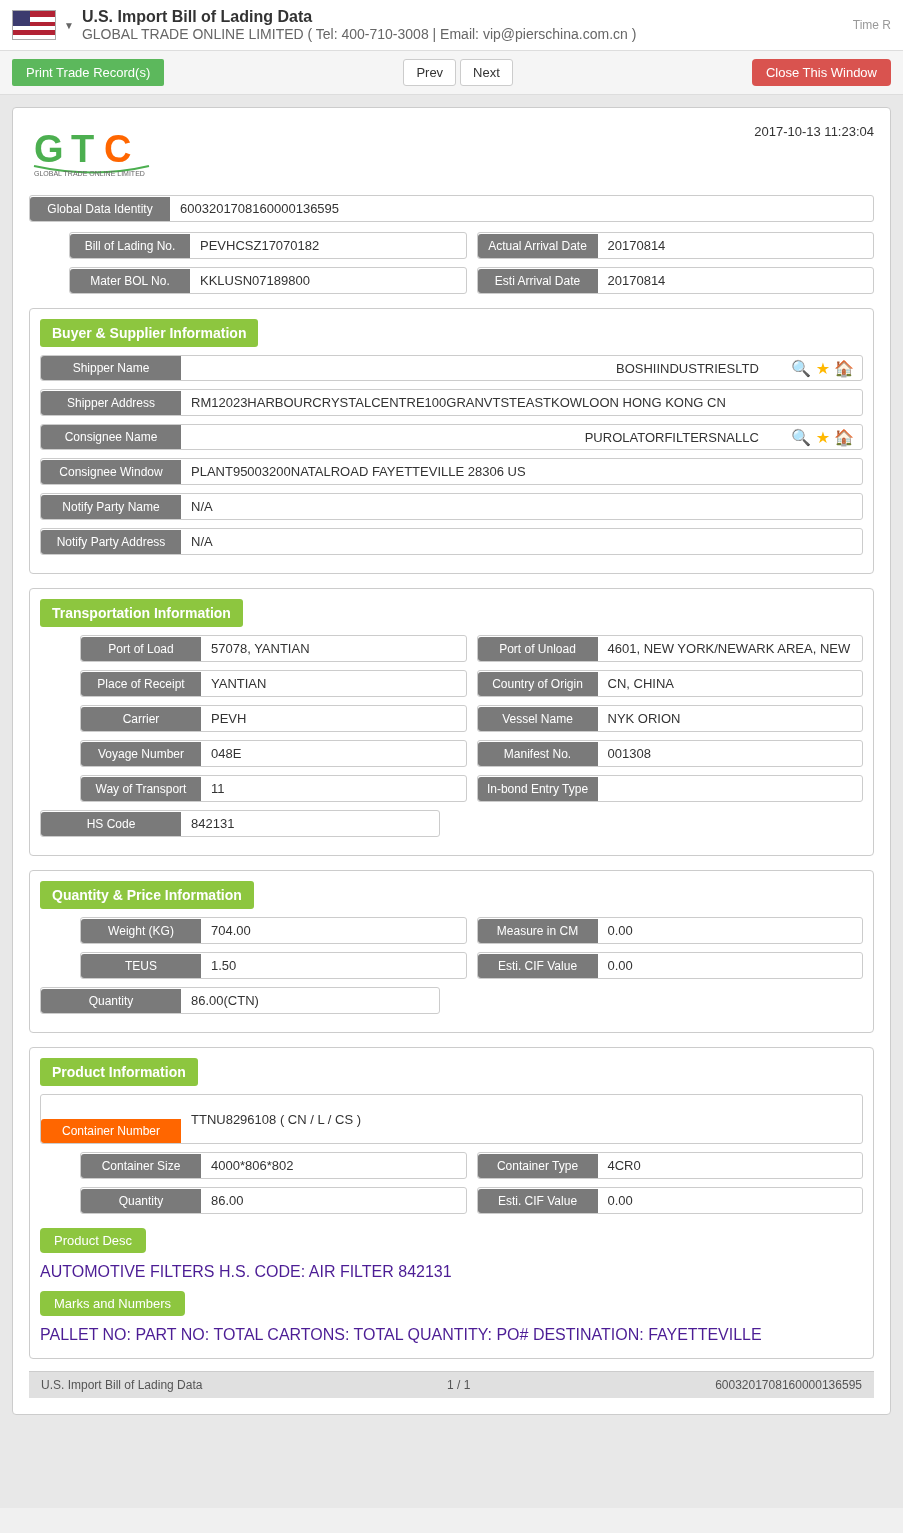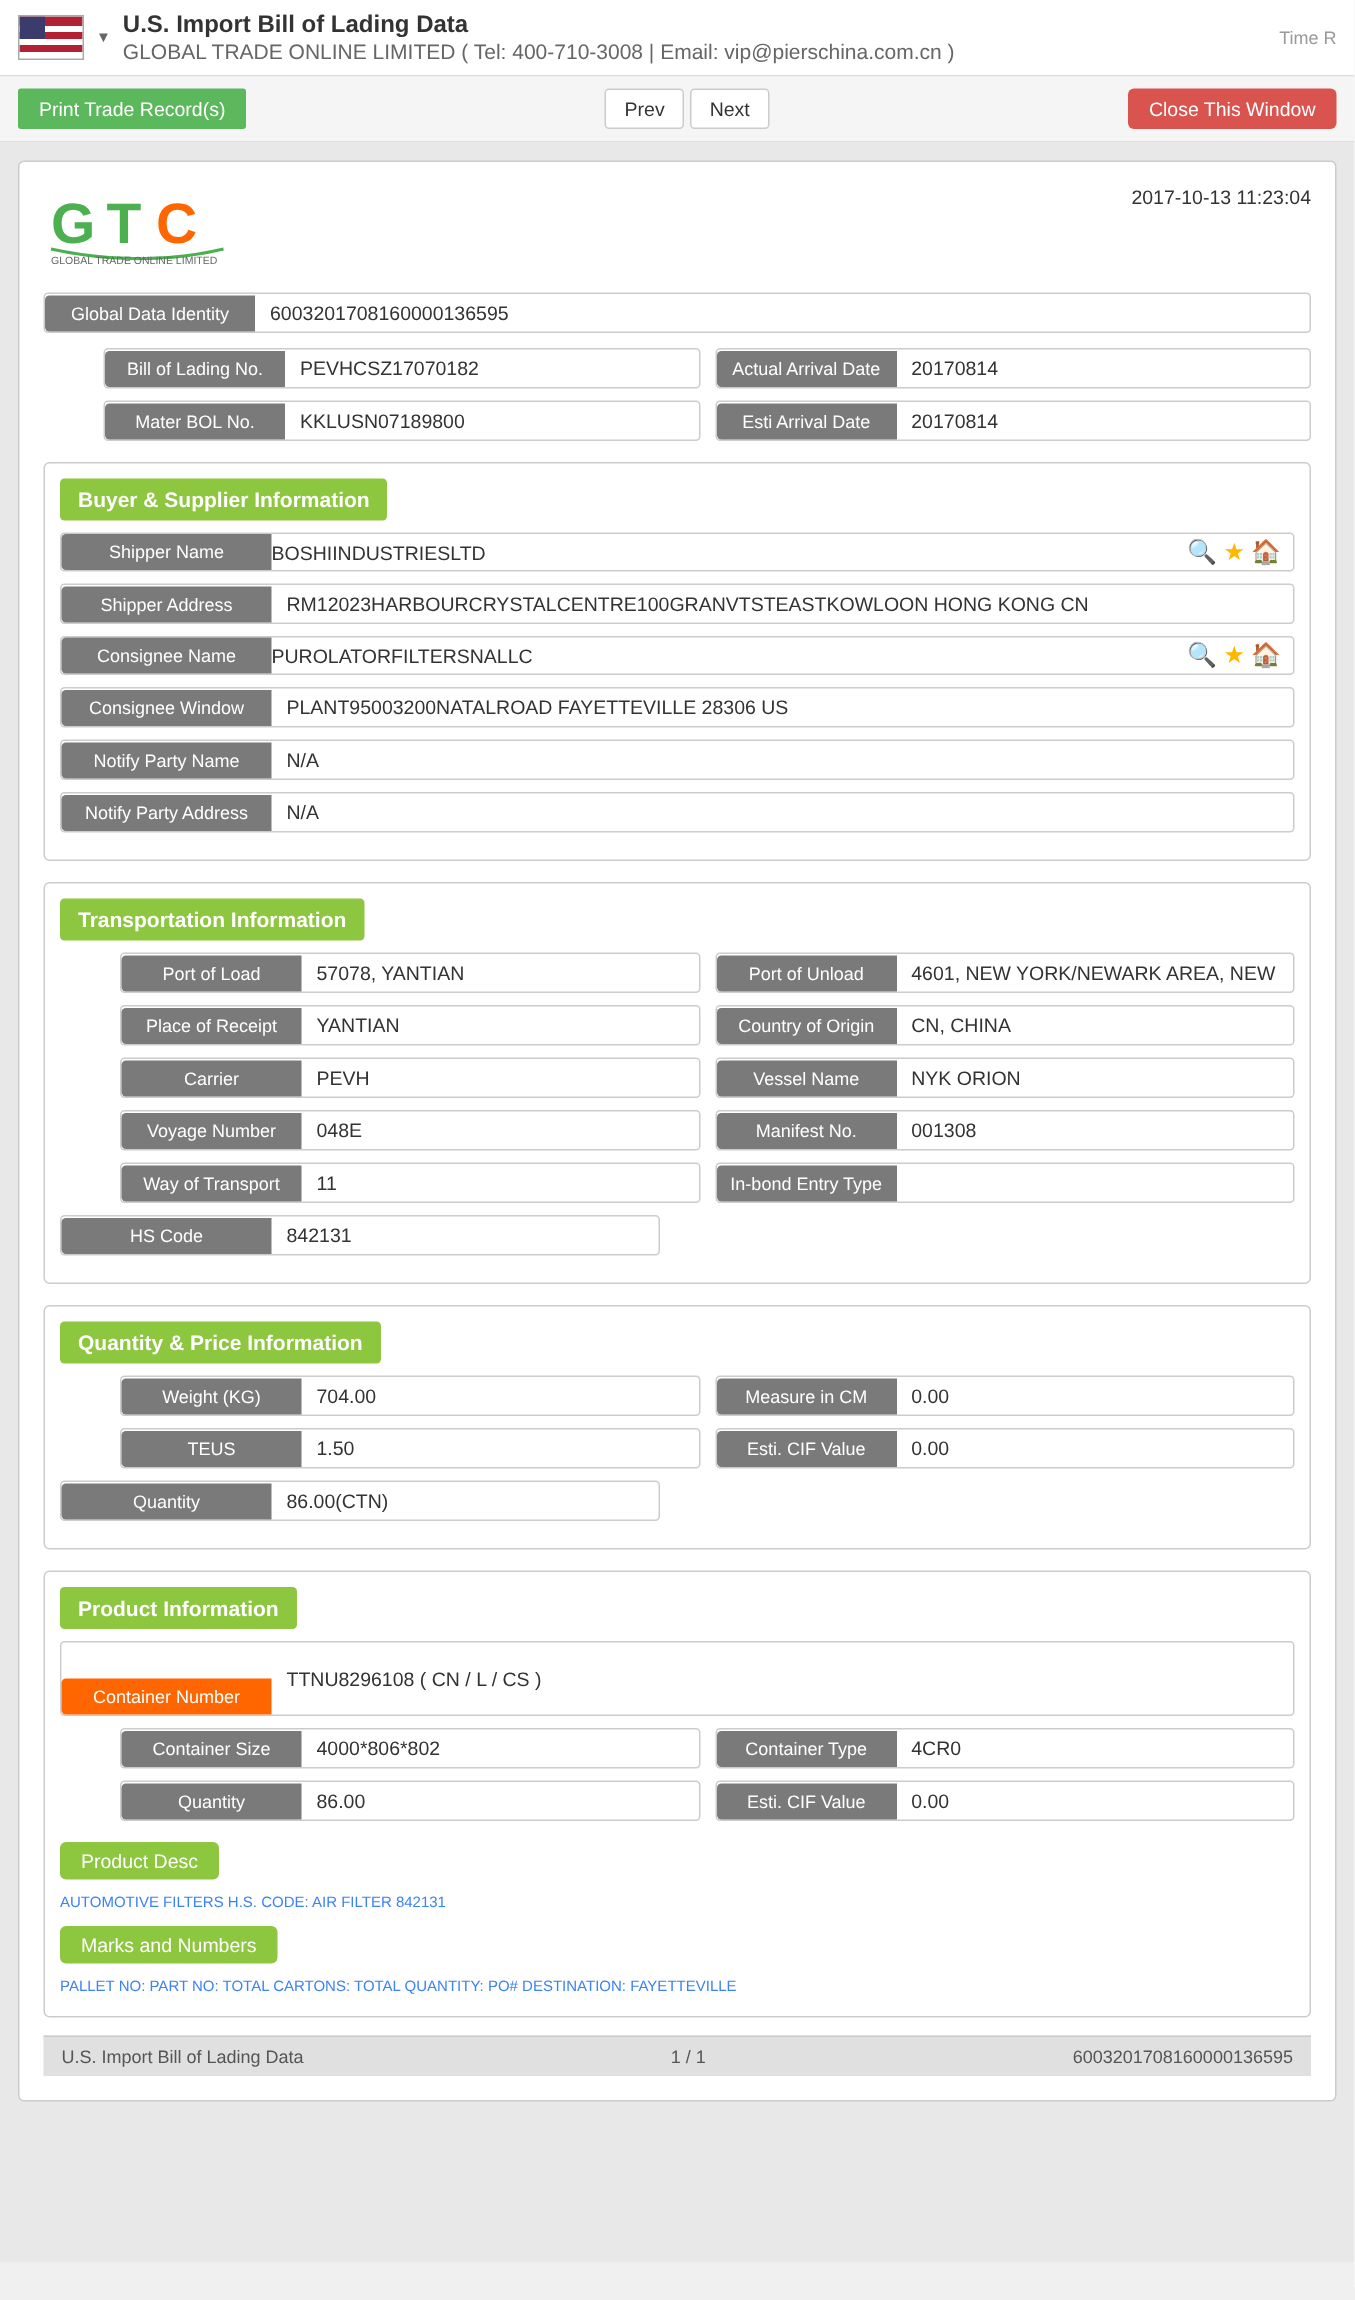--- a/index.html
+++ b/index.html
@@ -107,42 +107,42 @@
       display: flex; align-items: center; border: 1px solid #ccc;
       border-radius: 3px; margin-bottom: 8px;
     }
     .full-label {
       background: #7a7a7a; color: #fff; padding: 5px 10px;
       border-radius: 3px 0 0 3px; font-size: 12px; white-space: nowrap;
       min-width: 140px; text-align: center;
     }
     .full-value { padding: 5px 10px; font-size: 13px; flex: 1; }
     .full-value-with-icons {
-      display: flex; align-items: center; flex: 1; justify-content: space-between;
+      display: flex; align-items: center; flex: 1; justify-content: flex-end; gap: 33px;
     }
     .icons-group { display: flex; gap: 4px; align-items: center; padding-right: 8px; }
     .icon-search { color: #999; font-size: 16px; cursor: pointer; }
     .icon-star { color: #FFB800; font-size: 16px; cursor: pointer; }
     .icon-home { color: #FF6600; font-size: 16px; cursor: pointer; }
 
     
     .container-number-label {
       background: #FF6600; color: #fff; padding: 5px 10px;
       border-radius: 3px 0 0 3px; font-size: 12px; white-space: nowrap;
       min-width: 140px; text-align: center; margin-top: 24px;
     }
     .product-desc-btn {
       background: #8DC63F; color: #fff; border: none; padding: 5px 14px;
       border-radius: 4px; cursor: pointer; font-size: 13px; margin: 6px 0;
     }
     .marks-btn {
       background: #8DC63F; color: #fff; border: none; padding: 5px 14px;
       border-radius: 4px; cursor: pointer; font-size: 13px; margin: 6px 0;
     }
-    .desc-text { font-size: 10px; color: #3b82f6; padding: 4px 0 4px 0; }
+    .desc-text { font-size: 16px; color: #4c1d95; padding: 4px 0 4px 0; }
 
     
     .doc-footer {
       display: flex; justify-content: space-between; align-items: center;
       background: #e0e0e0; padding: 6px 12px; border-top: 1px solid #ccc;
       font-size: 12px; color: #555; margin-top: 12px;
     }
   </style>
 </head>
 <body>

